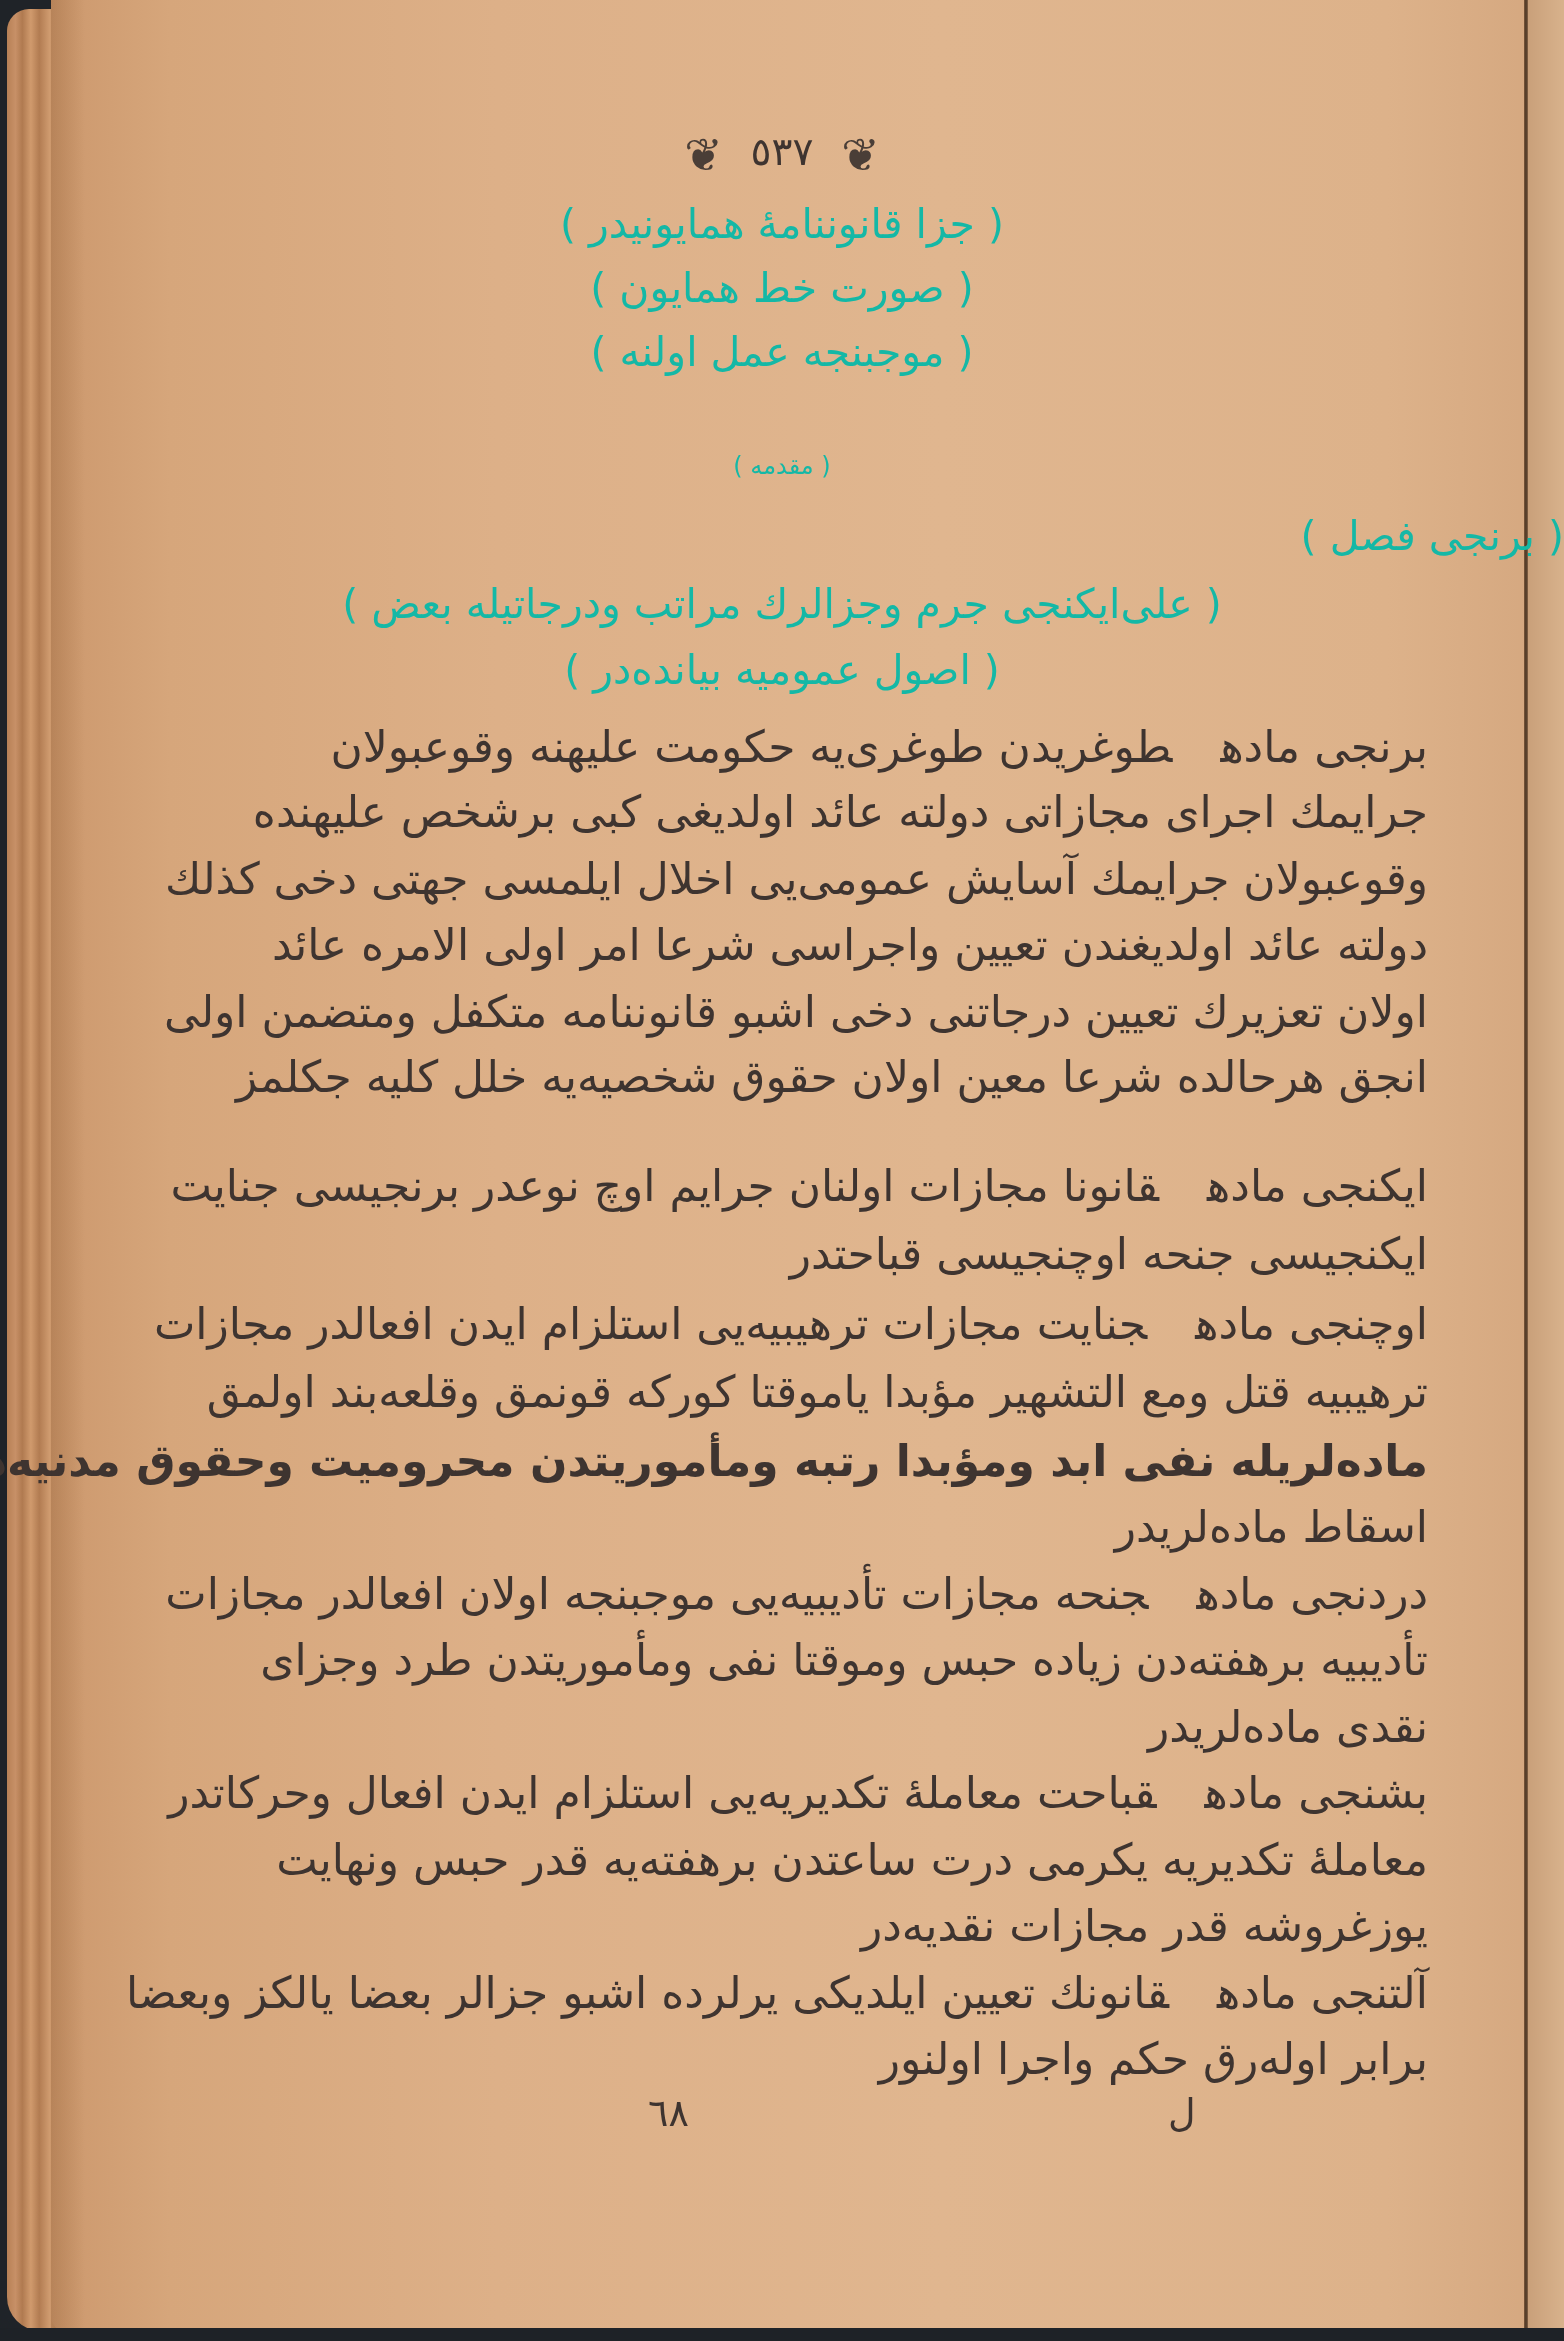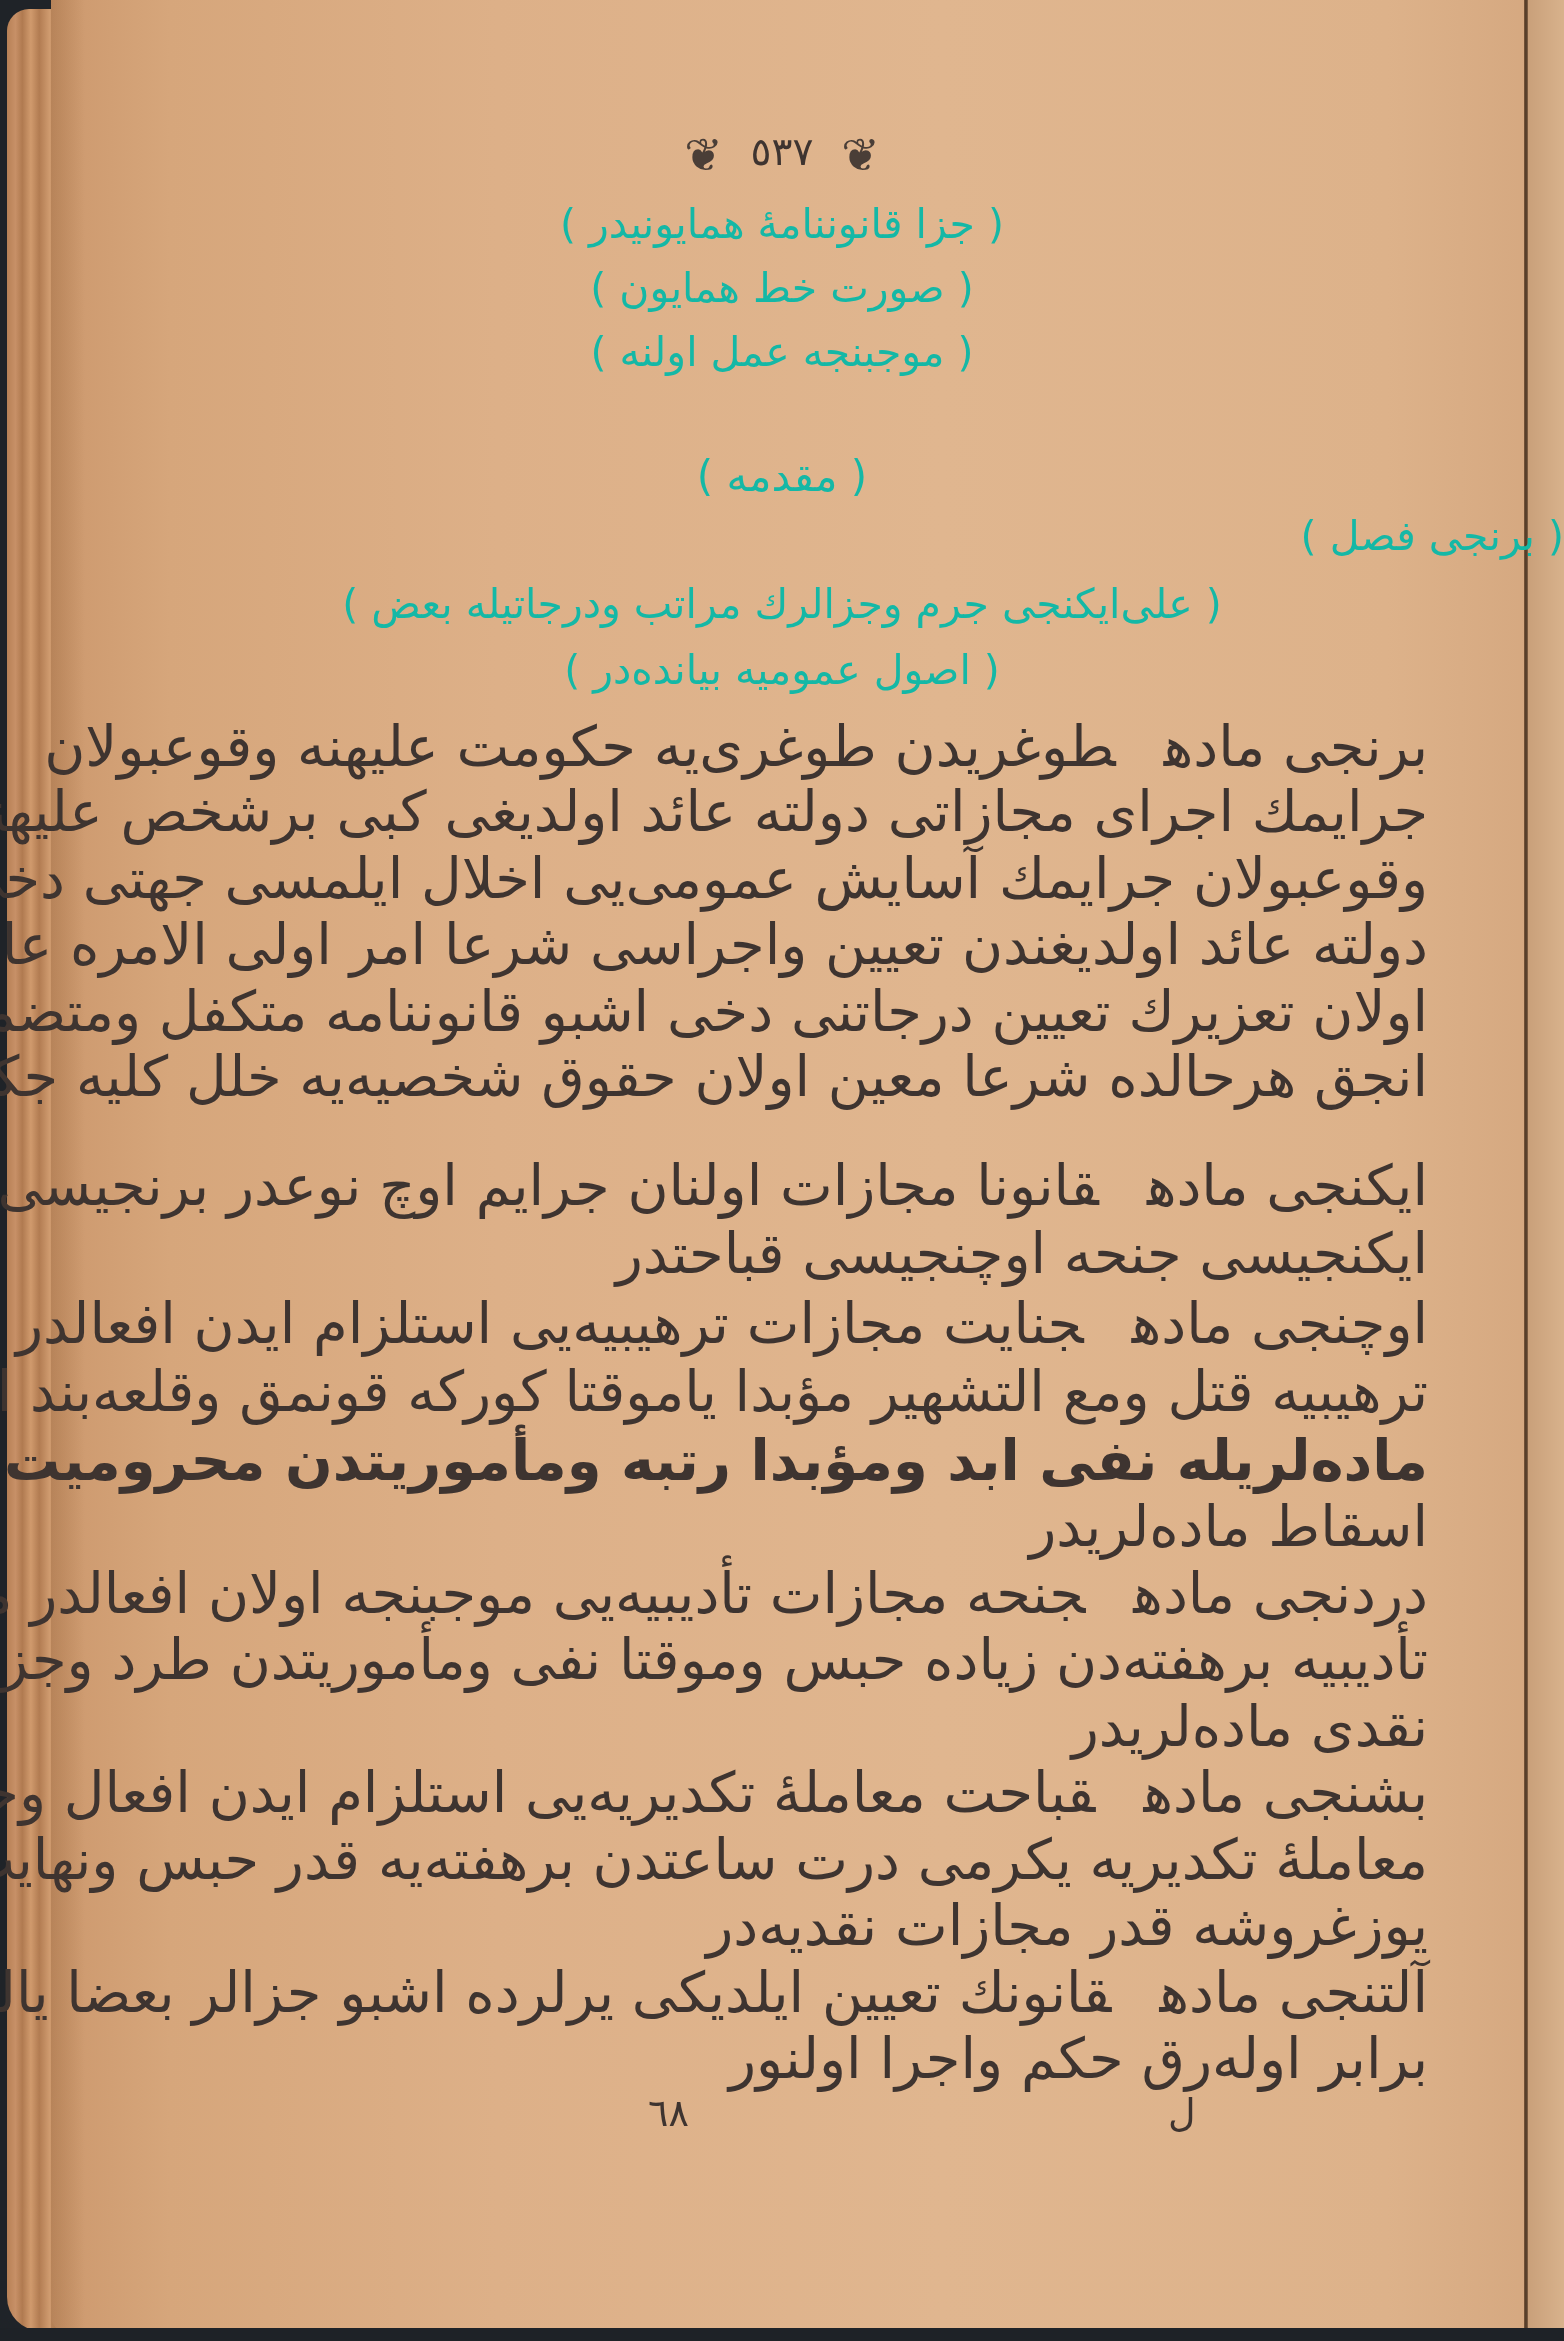--- a/index.html
+++ b/index.html
@@ -77,28 +77,28 @@
 
     .heading {
       position: absolute;
       left: 0; width: 1564px;
       text-align: center;
       font-family: "DejaVu Sans", sans-serif;
       font-size: 41px;
       color: #14b8a6;
       direction: rtl;
     }
-    .heading.sm { font-size: 42px; }
+    .heading.sm { font-size: 24px; }
 
     .body-line {
       position: absolute;
       right: 136px;
       width: 1058px;
       font-family: "DejaVu Sans", sans-serif;
-      font-size: 56px;
+      font-size: 44px;
       color: #3e3430;
       direction: rtl;
       text-align: justify;
       text-align-last: justify;
       white-space: nowrap;
       line-height: 51px;
     }
     .body-line.last {
       text-align-last: right;
     }

